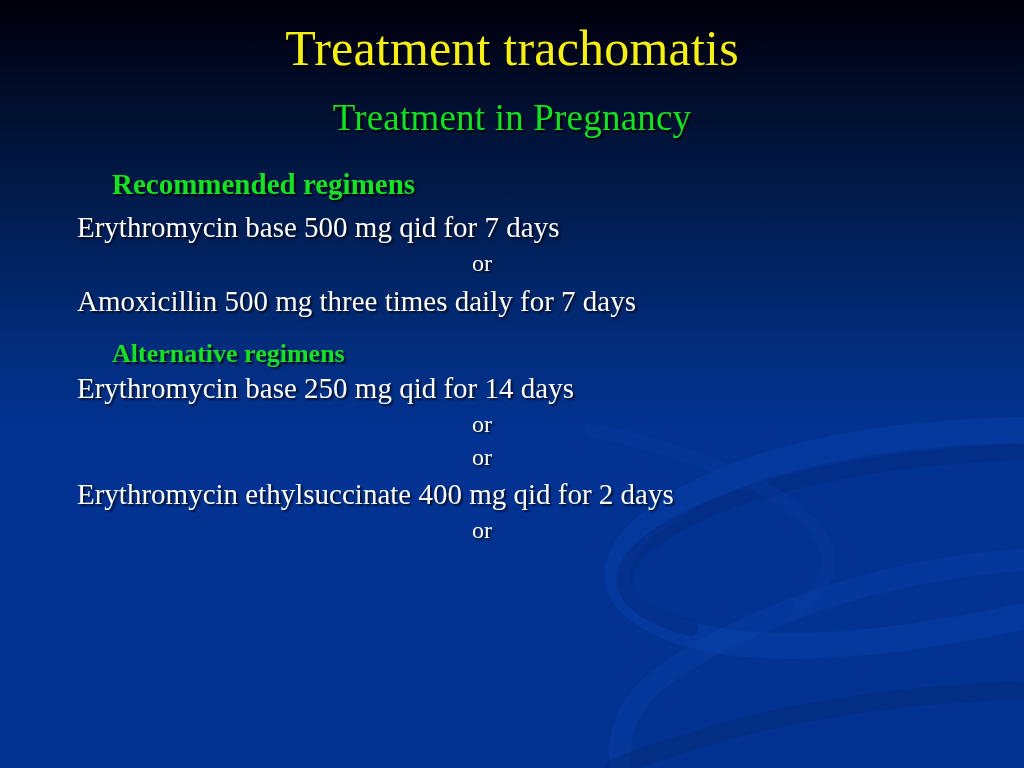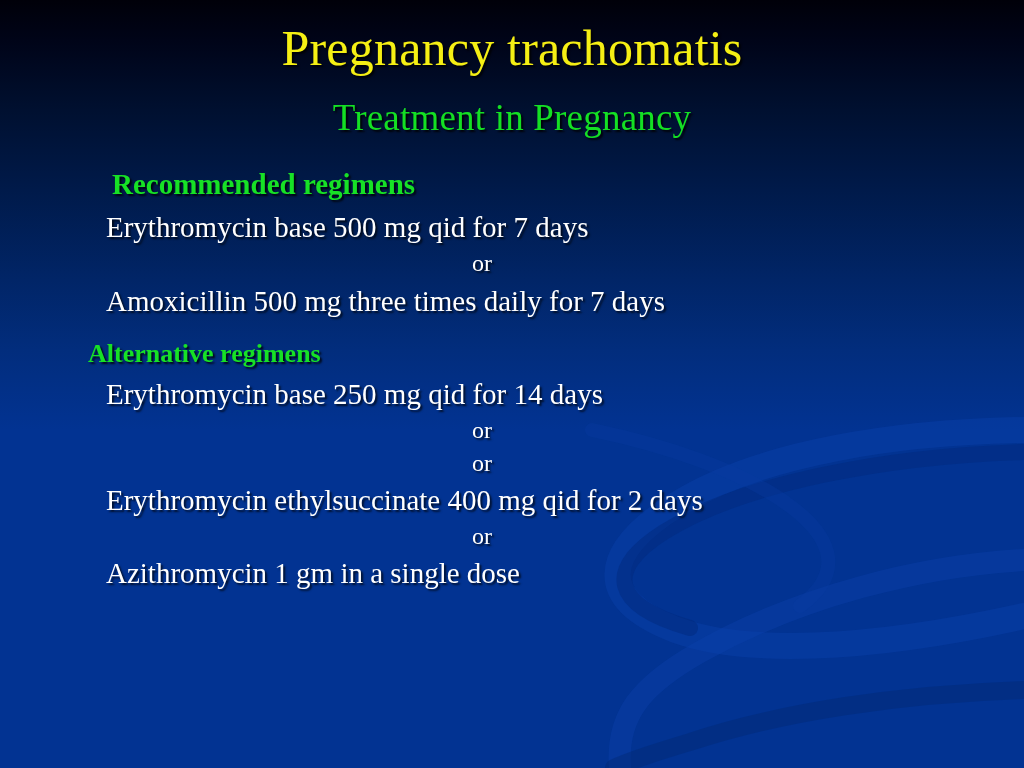--- a/index.html
+++ b/index.html
@@ -74,30 +74,29 @@
     white-space: nowrap;
   }
   .section-heading.primary {
     font-size: 29px;
     padding-left: 112px;
     line-height: 1.12;
     margin-bottom: 7px;
   }
   .section-heading.secondary {
     font-size: 26px;
-    padding-left: 88px;
+    padding-left: 112px;
     line-height: 1.12;
-    margin-bottom: 6px;
   }
 
   .regimen-line {
     color: #ffffff;
     font-size: 29px;
     line-height: 1.38;
-    padding-left: 106px;
+    padding-left: 77px;
     text-shadow: 2px 2px 2px rgba(0,0,0,0.7);
     white-space: nowrap;
   }
   .or-line {
     color: #ffffff;
     font-size: 24px;
     line-height: 1.38;
     padding-left: 0;
     text-align: center;
     text-indent: 50px;
@@ -115,21 +114,21 @@
       <path d="M1024,430 C900,432 760,452 676,505 C600,552 596,600 676,630 C742,654 862,652 1024,616" stroke="#0a3ea6" stroke-width="26" opacity="0.55"></path>
       <path d="M1024,452 C890,456 744,482 664,532 C604,570 612,606 690,628" stroke="#012a7e" stroke-width="16" opacity="0.5"></path>
       <path d="M1024,560 C920,566 800,596 700,652 C640,686 616,716 620,768" stroke="#0b41ab" stroke-width="22" opacity="0.42"></path>
       <path d="M1024,690 C900,694 780,712 690,742 C650,754 626,762 614,768" stroke="#02286f" stroke-width="18" opacity="0.38"></path>
       <path d="M592,430 C660,444 742,470 790,506 C836,540 842,576 800,606" stroke="#0a3ca2" stroke-width="14" opacity="0.3"></path>
       <path d="M1024,506 C930,512 836,534 770,570" stroke="#partial" stroke-width="0" opacity="0"></path>
     </g>
   </svg>
 
   <div class="title-block">
-    <div class="slide-title">Pregnancy trachomatis</div>
+    <div class="slide-title">Treatment trachomatis</div>
     <div class="slide-subtitle">Treatment in Pregnancy</div>
   </div>
 
   <div class="body-block">
 
     <div class="section">
       <div class="section-heading primary">Recommended regimens</div>
       <div class="regimen-line">Erythromycin base 500 mg qid for 7 days</div>
       <div class="or-line">or</div>
       <div class="regimen-line">Amoxicillin 500 mg three times daily for 7 days</div>
@@ -137,17 +136,16 @@
 
     <div class="gap-between-sections"></div>
 
     <div class="section">
       <div class="section-heading secondary">Alternative regimens</div>
       <div class="regimen-line">Erythromycin base 250 mg qid for 14 days</div>
       <div class="or-line">or</div>
       <div class="or-line">or</div>
       <div class="regimen-line">Erythromycin ethylsuccinate 400 mg qid for 2 days</div>
       <div class="or-line">or</div>
-      <div class="regimen-line">Azithromycin 1 gm in a single dose</div>
     </div>
 
   </div>
 </div>
 
 </body></html>

